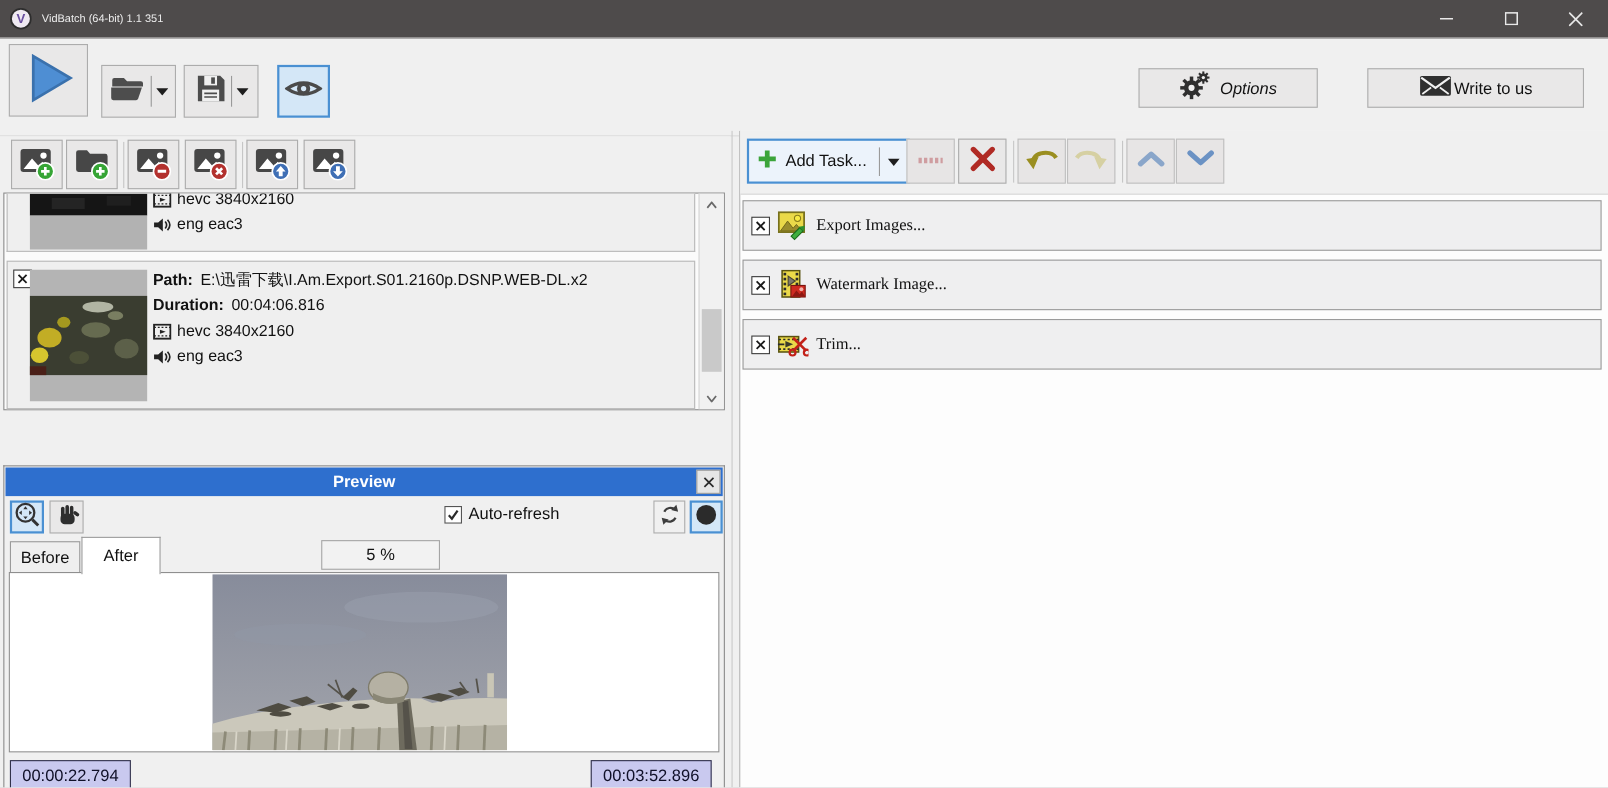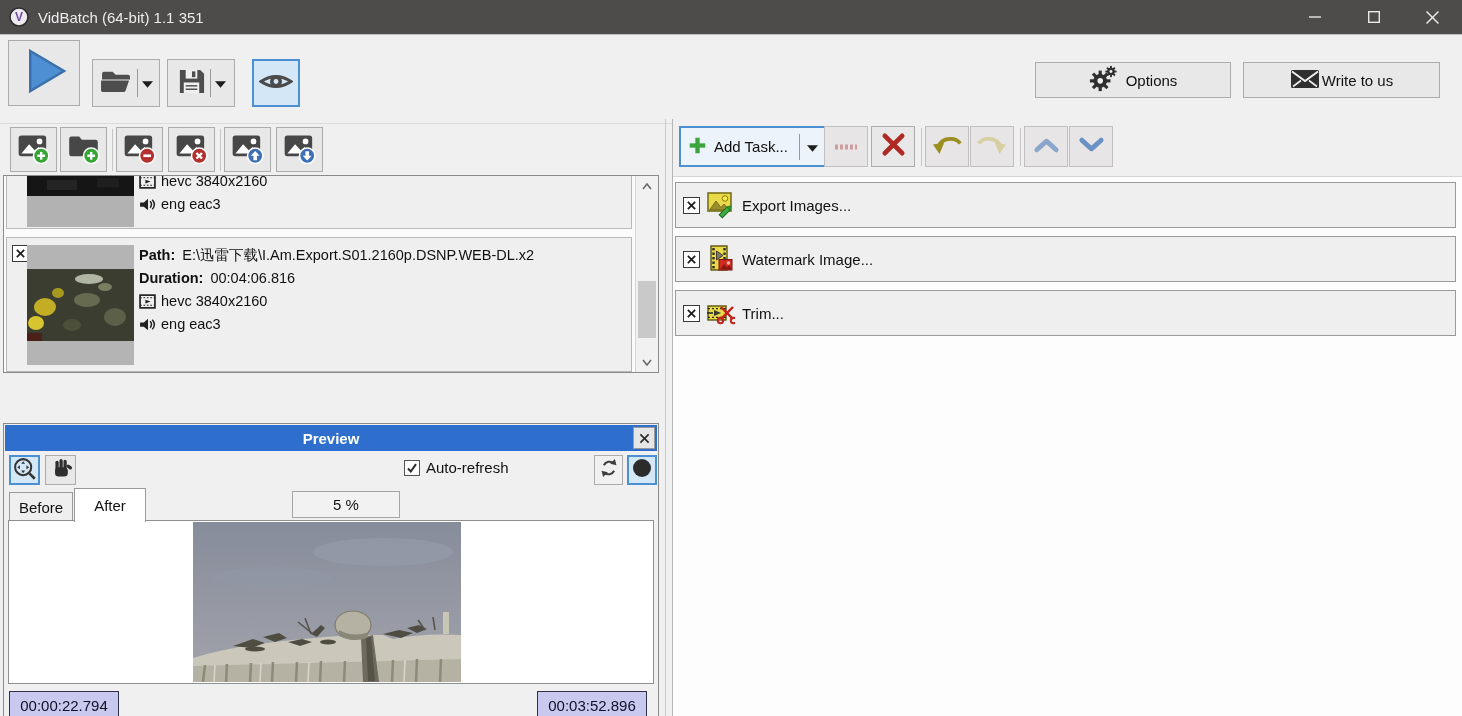--- a/index.html
+++ b/index.html
@@ -3,37 +3,37 @@
 <meta charset="utf-8">
 <style>
   * { box-sizing: border-box; }
   body { margin:0; background:#d0d0d0; font-family:"Liberation Sans","DejaVu Sans",sans-serif; }
   .window { position:relative; width:1462px; height:716px; background:#f0f0f0; overflow:hidden; }
 
   
   .titlebar { position:absolute; top:0; left:0; right:0; height:35px; background:#4e4b4b;
               display:flex; align-items:center; color:#ececec; border-bottom:1px solid #bdbdbd; }
   .app-icon { width:20px; height:20px; margin-left:9px; flex:0 0 auto; }
-  .title-text { margin-left:9px; font-size:15px; }
+  .title-text { margin-left:9px; font-size:10px; }
   .win-btns { margin-left:auto; display:flex; height:100%; }
   .win-btn { width:59px; height:100%; display:flex; align-items:center; justify-content:center; }
 
   
   .btn { position:absolute; background:#e9e8e8; border:1px solid #acacac;
          display:flex; align-items:center; justify-content:center; }
   .btn.sel { border:2px solid #4a90d2; background:#d4e7f7; }
   .vdiv { width:1px; height:62%; background:#9a9a9a; }
 
   
   .main-toolbar { position:absolute; top:36px; left:0; right:0; height:87px; background:#f0f0f0; }
   .tb-play  { left:8px;   top:4px;  width:72px; height:66px; }
   .tb-open  { left:92px;  top:23px; width:68px; height:48px; gap:4px; padding:0 5px; }
   .tb-save  { left:167px; top:23px; width:68px; height:48px; gap:4px; padding:0 5px; }
   .tb-eye   { left:252px; top:23px; width:48px; height:48px; }
-  .tb-options { left:1035px; top:26px; width:196px; height:36px; gap:9px; font-size:15px; color:#111; }
+  .tb-options { left:1035px; top:26px; width:163px; height:36px; gap:9px; font-size:15px; color:#111;font-style:italic; }
   .tb-write   { left:1243px; top:26px; width:197px; height:36px; gap:2px; font-size:15px; color:#111; }
 
   .hline { position:absolute; top:123px; left:0; right:0; height:1px; background:#dadada; }
 
   
   .file-toolbar { position:absolute; top:124px; left:0; width:664px; height:51px; background:#f0f0f0; }
   .ft-btn { top:3px; width:47px; height:45px; }
   .ft-sep { position:absolute; top:5px; width:1px; height:42px; background:#c6c6c6; }
 
   
@@ -87,21 +87,21 @@
   
   .right-panel { position:absolute; left:672px; top:119px; right:0; bottom:0; background:#fdfdfd; border-left:1px solid #b5b5b5; }
   .right-sep { position:absolute; left:665px; top:119px; bottom:0; width:1px; background:#c9c9c9; }
   .task-toolbar { position:relative; height:58px; background:#f0f0f0; border-bottom:1px solid #d6d6d6; }
   .add-task-btn { left:6px; top:7px; height:41px; width:148px; border:2px solid #4a90d2; background:#ecf3fb;
                   justify-content:flex-start; padding:0 7px; gap:7px; font-size:15px; color:#111; }
   .tt-btn { top:7px; width:44px; height:41px; }
   .tt-btn.dis { background:#e7e5e5; border-color:#bfbfbf; }
   .tt-sep { position:absolute; top:9px; width:1px; height:38px; background:#c6c6c6; }
   .task-row { position:absolute; left:2px; right:6px; height:46px; background:#efeff0; border:1px solid #9a9a9a;
-              display:flex; align-items:center; padding-left:7px; gap:7px; font-size:15px; color:#111; }
+              display:flex; align-items:center; padding-left:7px; gap:7px; font-size:15px; color:#111;font-family:Liberation Serif, serif; }
   .task-icon { width:28px; height:28px; flex:0 0 auto; }
 </style>
 </head>
 <body>
 
 <div class="window">
 
   <div class="titlebar">
     <span class="app-icon">
       <svg viewBox="0 0 20 20" width="20" height="20">

